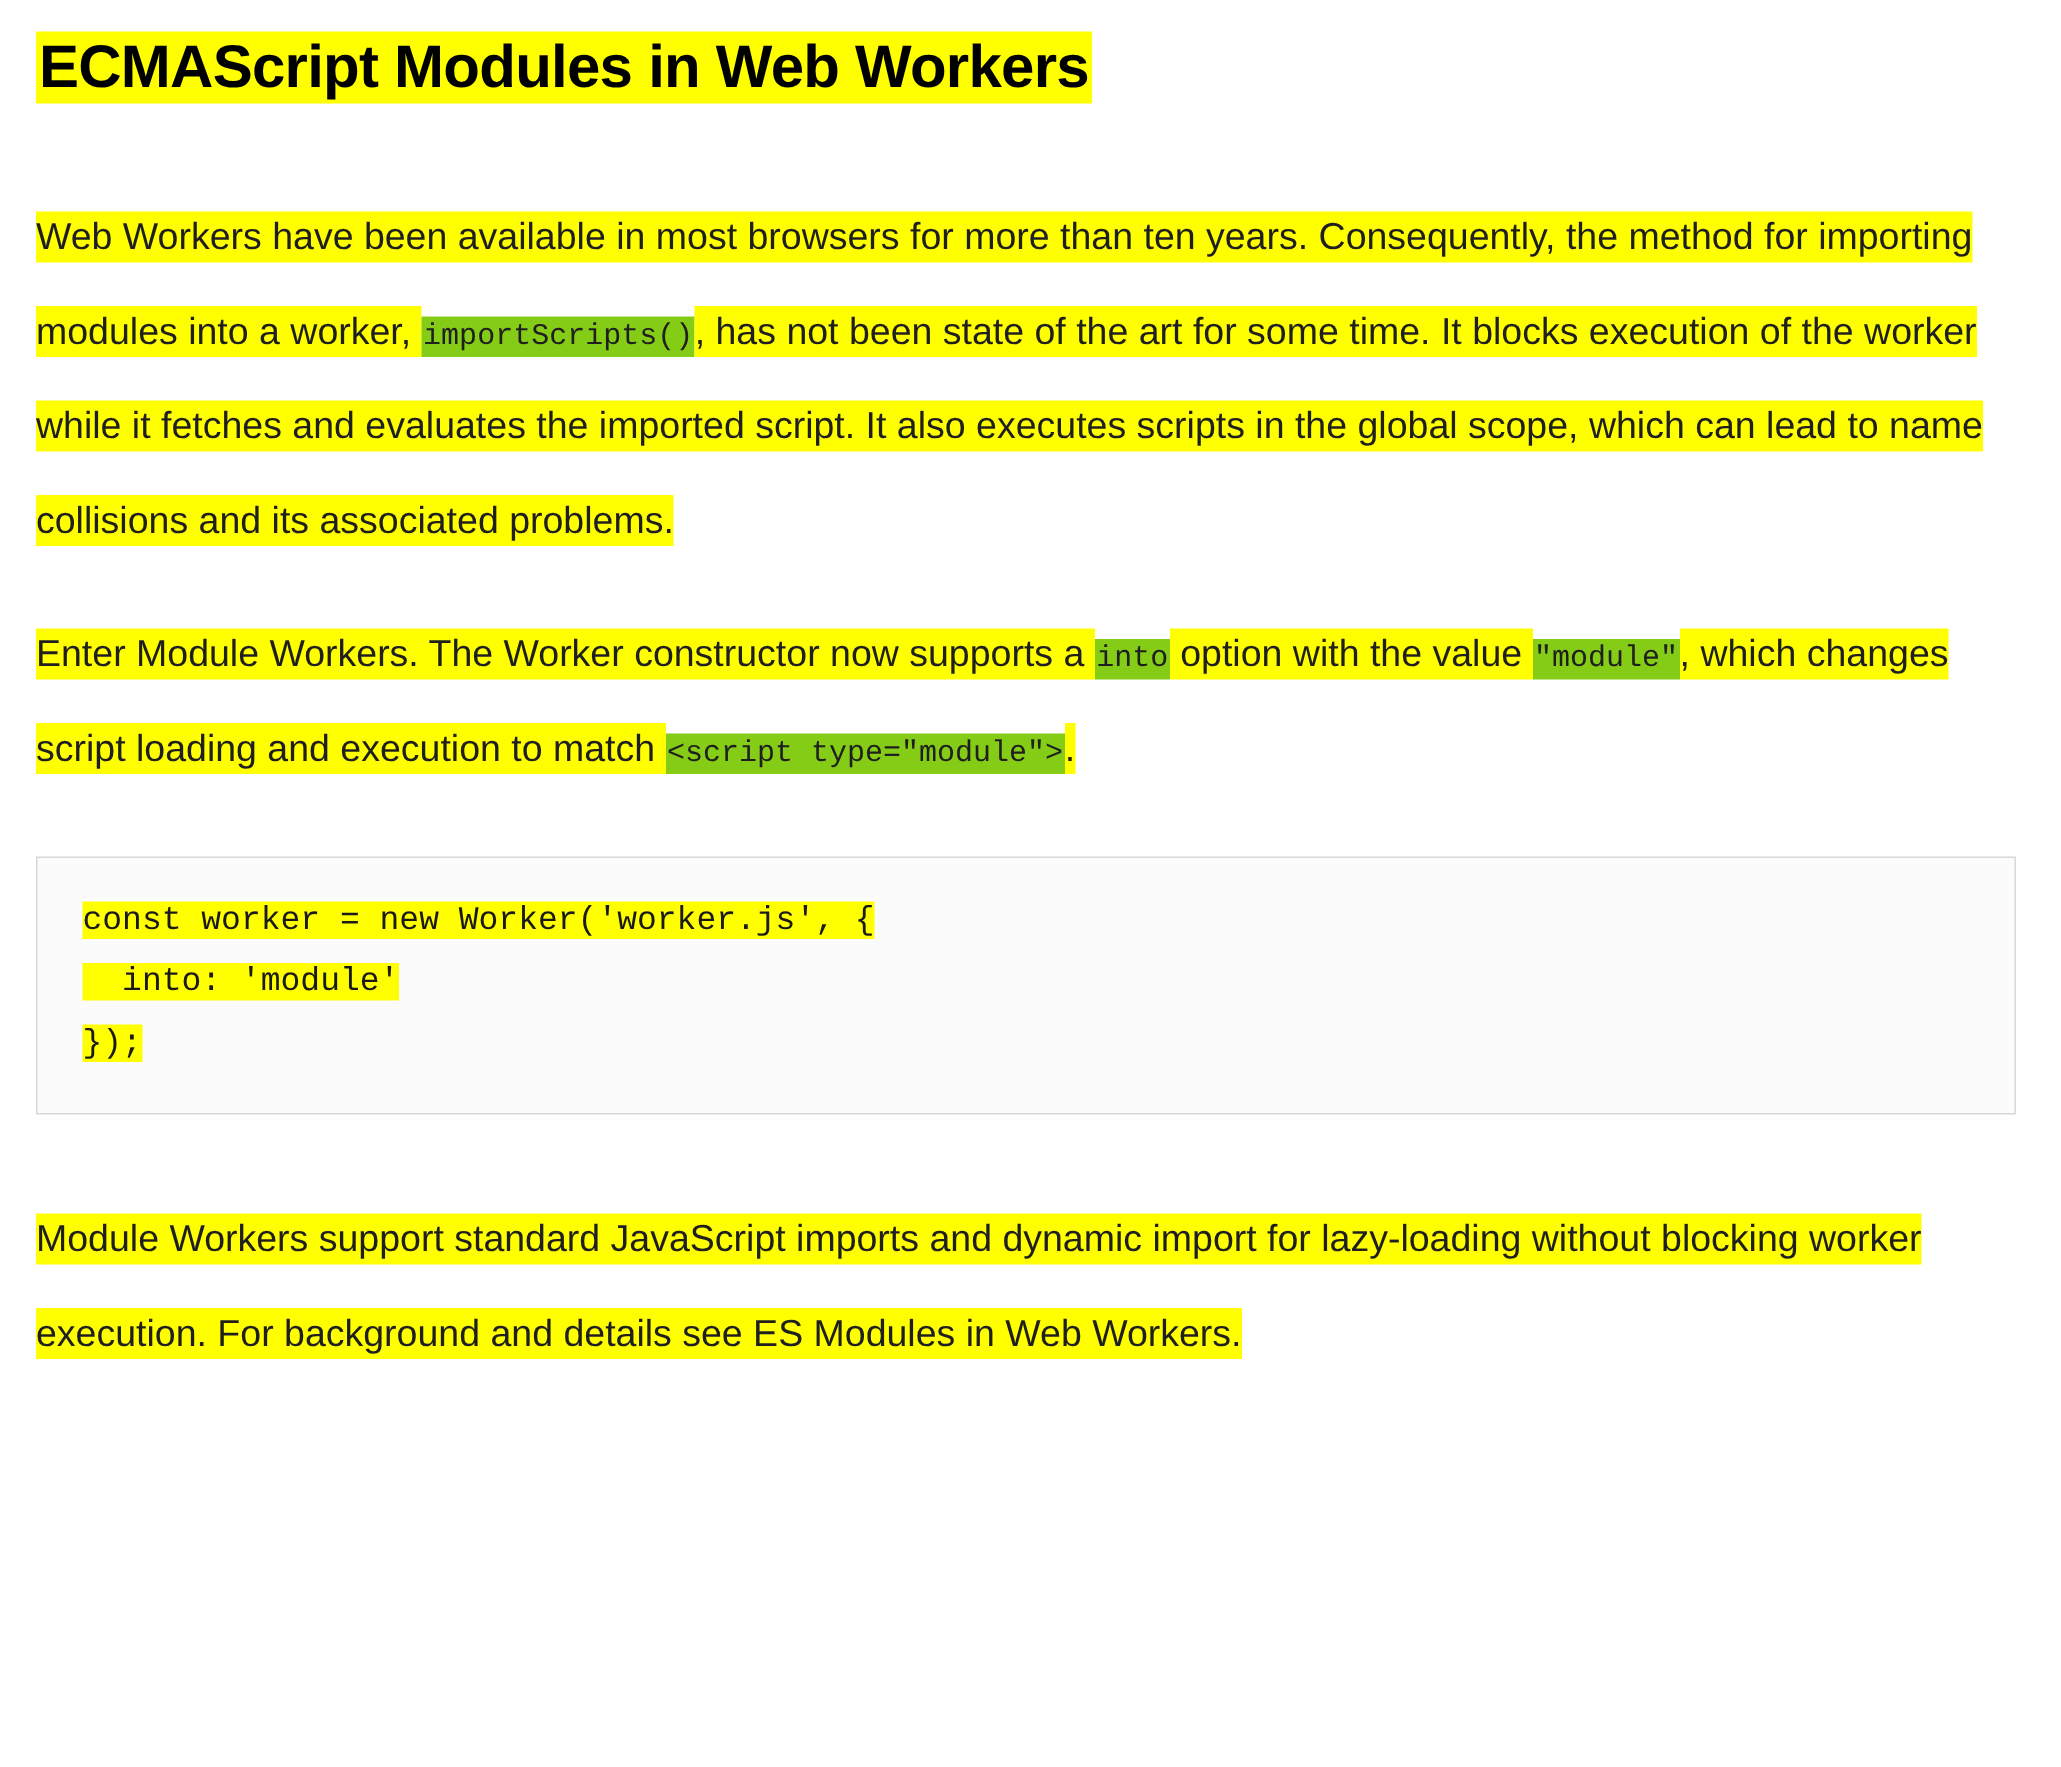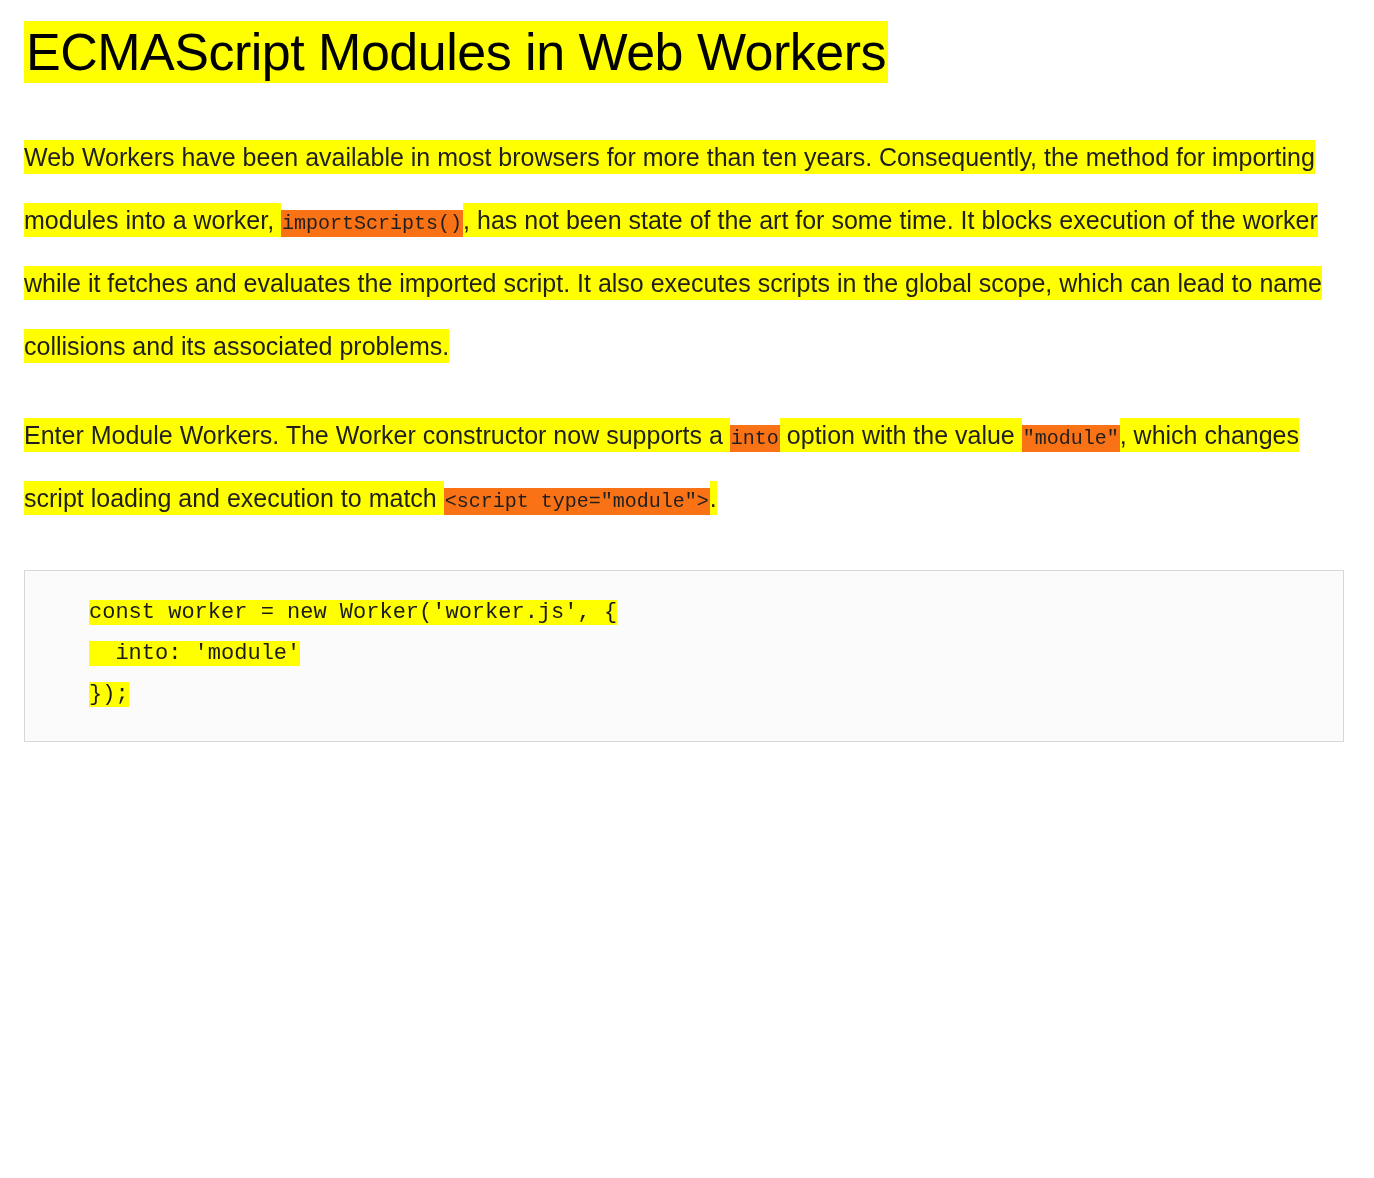--- a/index.html
+++ b/index.html
@@ -11,25 +11,25 @@
     width: 1374px;
     min-height: 1178px;
     font-family: "Liberation Sans", sans-serif;
     color: #202124;
   }
   .page {
     padding: 22px 30px 0 24px;
     box-sizing: border-box;
   }
   h1.doc-title {
-    font-size: 52px;
+    font-size: 40px;
     line-height: 1.18;
-    font-weight: 400;
+    font-weight: 700;
     letter-spacing: -0.5px;
-    margin: 0 0 43px 0;
+    margin: 0 0 58px 0;
     color: #000;
   }
   h1.doc-title .hl {
     background: #ffff00;
     padding: 2px 2px;
     box-decoration-break: clone;
     -webkit-box-decoration-break: clone;
   }
   p.para {
     font-size: 25px;
@@ -40,41 +40,40 @@
   }
   p.para .hl {
     background: #ffff00;
     box-decoration-break: clone;
     -webkit-box-decoration-break: clone;
     padding: 3px 0;
   }
   code.inline {
     font-family: "Liberation Mono", "DejaVu Sans Mono", monospace;
     font-size: 20px;
-    background: #f97316;
+    background: #84cc16;
     padding: 2px 1px;
   }
   .codeblock {
     border: 1px solid #d8d8d8;
     background: #fbfbfb;
     margin: 40px 0 52px 0;
     padding: 22px 30px 26px 30px;
     box-sizing: border-box;
   }
   .codeblock pre {
     margin: 0;
     font-family: "Liberation Mono", "DejaVu Sans Mono", monospace;
     font-size: 22px;
     line-height: 1.85;
     color: #1a1a1a;
     white-space: pre;
   }
   .codeblock .hl {
     background: #ffff00;
-    margin-left: 34px;
   }
 </style>
 </head>
 <body>
 
 <div class="page">
 
   <h1 class="doc-title">
     <span class="hl">ECMAScript Modules in Web Workers</span>
   </h1>
@@ -86,14 +85,17 @@
   <p class="para">
     <span class="hl">Enter Module Workers. The Worker constructor now supports a </span><code class="inline">into</code><span class="hl"> option with the value </span><code class="inline">"module"</code><span class="hl">, which changes script loading and execution to match </span><code class="inline">&lt;script type="module"&gt;</code><span class="hl">.</span>
   </p>
 
   <div class="codeblock">
     <pre><span class="hl">const worker = new Worker('worker.js', {</span>
 <span class="hl">  into: 'module'</span>
 <span class="hl">});</span></pre>
   </div>
 
+  <p class="para">
+    <span class="hl">Module Workers support standard JavaScript imports and dynamic import for lazy-loading without blocking worker execution. For background and details see ES Modules in Web Workers.</span>
+  </p>
 
 </div>
 
 </body></html>

